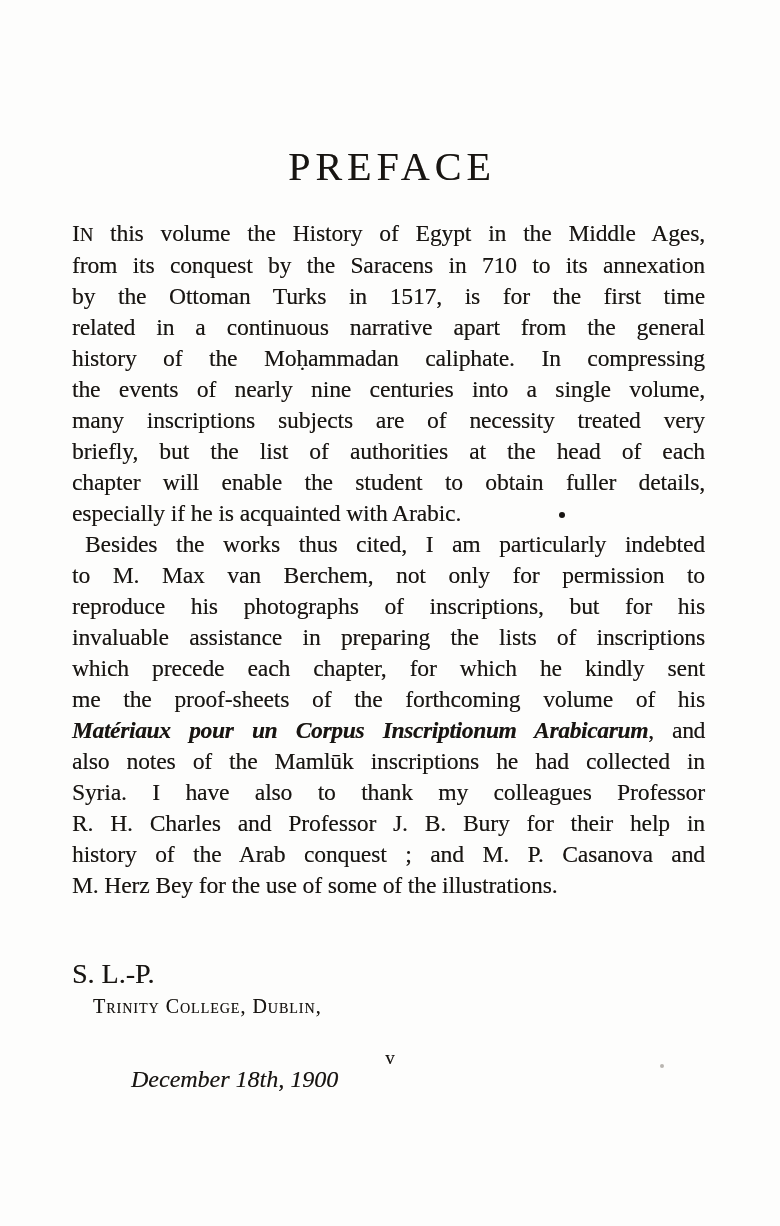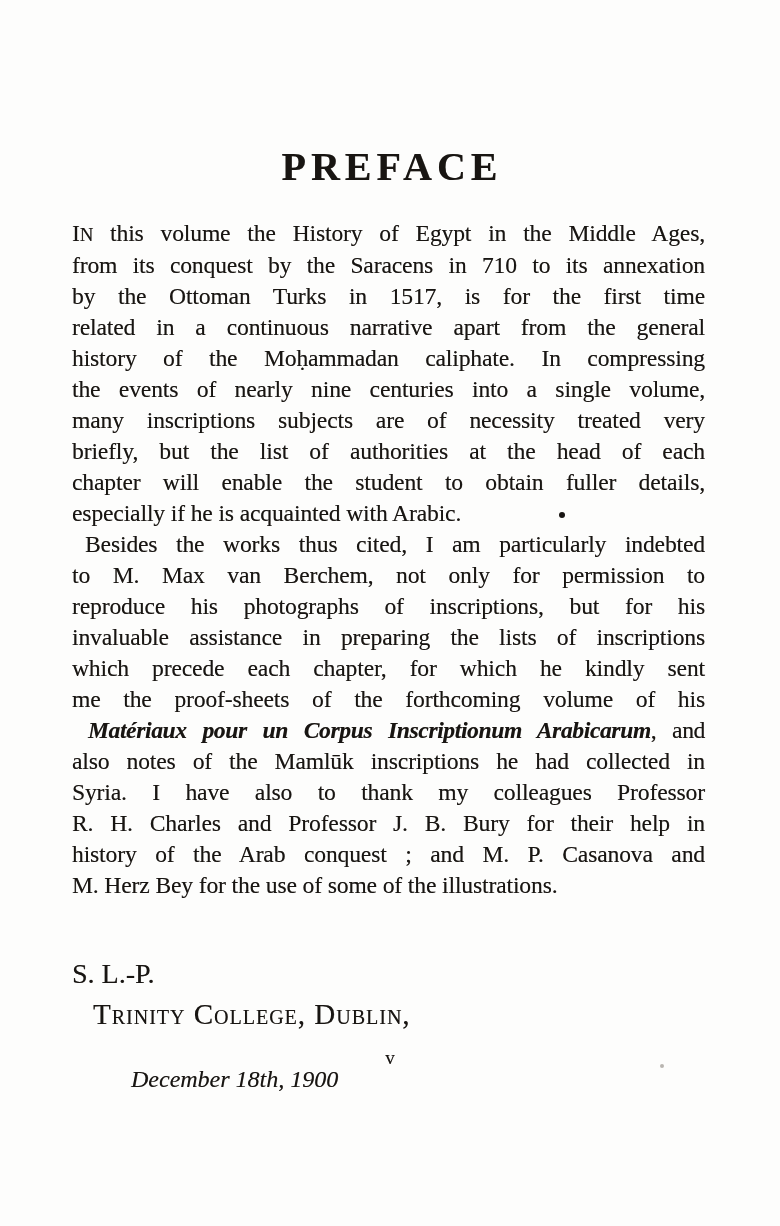--- a/index.html
+++ b/index.html
@@ -9,41 +9,40 @@
     background: #fdfdfc;
     font-family: "Liberation Serif", "DejaVu Serif", serif;
     color: #181512;
     text-shadow: 0.2px 0.2px 0.35px rgba(25,20,14,0.5);
     overflow: hidden;
   }
   .title {
     position: absolute; top: 145px; left: 0; width: 100%;
     box-sizing: border-box; padding-left: 4px;
     text-align: center; font-size: 40px; line-height: 44px;
-    letter-spacing: 5px; font-weight: 700;
+    letter-spacing: 5px; font-weight: 400;
   }
   .body-text {
     position: absolute; top: 218px; left: 72px; width: 633px;
     font-size: 23.5px; line-height: 31px; letter-spacing: -0.1px;
   }
   .line { text-align: justify; text-align-last: justify; }
   .line.no-just { text-align-last: left; }
   .line.indent { text-indent: 13px; }
-  .line.tight { letter-spacing: -0.35px; margin-left: 16px; }
+  .line.tight { letter-spacing: -0.35px; }
   .smallcap { font-size: 0.8em; }
   .italic { font-style: italic; font-weight: bold; }
   .signature {
     position: absolute; top: 957px; left: 72px; width: 633px;
     text-align: left; font-size: 28px; line-height: 34px;
   }
   .location {
     position: absolute; top: 991px; left: 93px;
-    font-variant: small-caps; font-size: 29px; line-height: 30px;
+    font-variant: small-caps; font-size: 20px; line-height: 30px;
     letter-spacing: 1px;
-    margin-top: 8px;
   }
   .date {
     position: absolute; top: 1016px; left: 131px;
     font-style: italic; font-size: 24px; line-height: 30px; margin-top: 48px;
   }
   .page-number {
     position: absolute; top: 1046px; left: 0; width: 100%;
     text-align: center; font-size: 19px; line-height: 24px;
   }
   .ink-dot {

